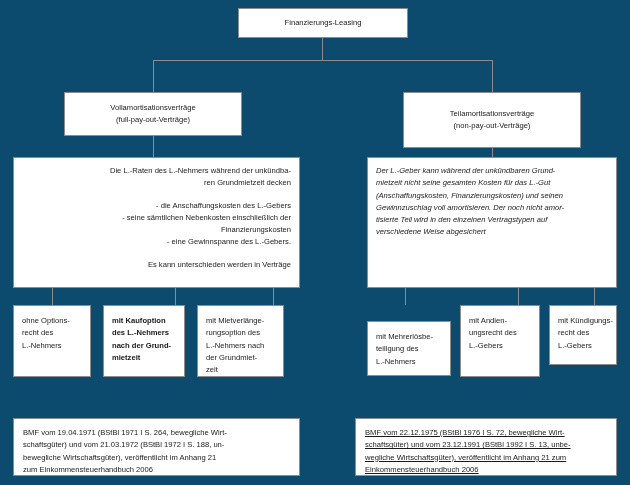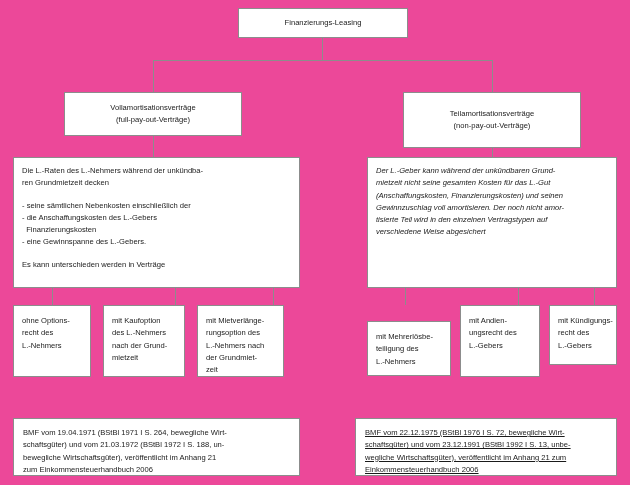--- a/index.html
+++ b/index.html
@@ -8,21 +8,21 @@
     background: #ffffff;
   }
   body {
     font-family: "Liberation Sans", sans-serif;
     color: #1a1a1a;
   }
   #diagram-root {
     position: relative;
     width: 630px;
     height: 485px;
-    background: #ec4899;
+    background: #0c4a6e;
     overflow: hidden;
   }
   .node {
     position: absolute;
     box-sizing: border-box;
     border: 1px solid #8c8c8c;
     background: #ffffff;
     font-size: 7.6px;
     line-height: 1.62;
     color: #1a1a1a;
@@ -75,43 +75,43 @@
 
   <div class="conn v" style="left:153px; top:60px; height:32px;"></div>
   <div class="conn v" style="left:492px; top:60px; height:32px;"></div>
 
   <div class="node center" style="left:64px; top:92px; width:178px; height:44px;">
     <span class="line">Vollamortisationsverträge</span>
     <span class="line">(full-pay-out-Verträge)</span>
   </div>
   <div class="conn v" style="left:153px; top:136px; height:21px;"></div>
 
-  <div class="node textbox" style="left:13px; top:157px; width:287px; height:131px;">
+  <div class="node textbox" style="left:13px; top:157px; width:287px; height:131px;text-align:right;">
     <span class="line">Die L.-Raten des L.-Nehmers während der unkündba-</span>
     <span class="line">ren Grundmietzeit decken</span>
     <span class="gap"></span>
+    <span class="line">- die Anschaffungskosten des L.-Gebers</span>
     <span class="line">- seine sämtlichen Nebenkosten einschließlich der</span>
-    <span class="line">- die Anschaffungskosten des L.-Gebers</span>
     <span class="line">  Finanzierungskosten</span>
     <span class="line">- eine Gewinnspanne des L.-Gebers.</span>
     <span class="gap"></span>
     <span class="line">Es kann unterschieden werden in Verträge</span>
   </div>
 
   <div class="conn v" style="left:52px; top:288px; height:17px;"></div>
   <div class="conn v" style="left:175px; top:288px; height:17px;"></div>
   <div class="conn v" style="left:273px; top:288px; height:17px;"></div>
 
   <div class="node leafbox" style="left:13px; top:305px; width:78px; height:72px;">
     <span class="line">ohne Options-</span>
     <span class="line">recht des</span>
     <span class="line">L.-Nehmers</span>
   </div>
 
-  <div class="node leafbox" style="left:103px; top:305px; width:82px; height:72px;">
+  <div class="node leafbox" style="left:103px; top:305px; width:82px; height:72px;font-weight:bold;">
     <span class="line">mit Kaufoption</span>
     <span class="line">des L.-Nehmers</span>
     <span class="line">nach der Grund-</span>
     <span class="line">mietzeit</span>
   </div>
 
   <div class="node leafbox" style="left:197px; top:305px; width:87px; height:72px;">
     <span class="line">mit Mietverlänge-</span>
     <span class="line">rungsoption des</span>
     <span class="line">L.-Nehmers nach</span>

